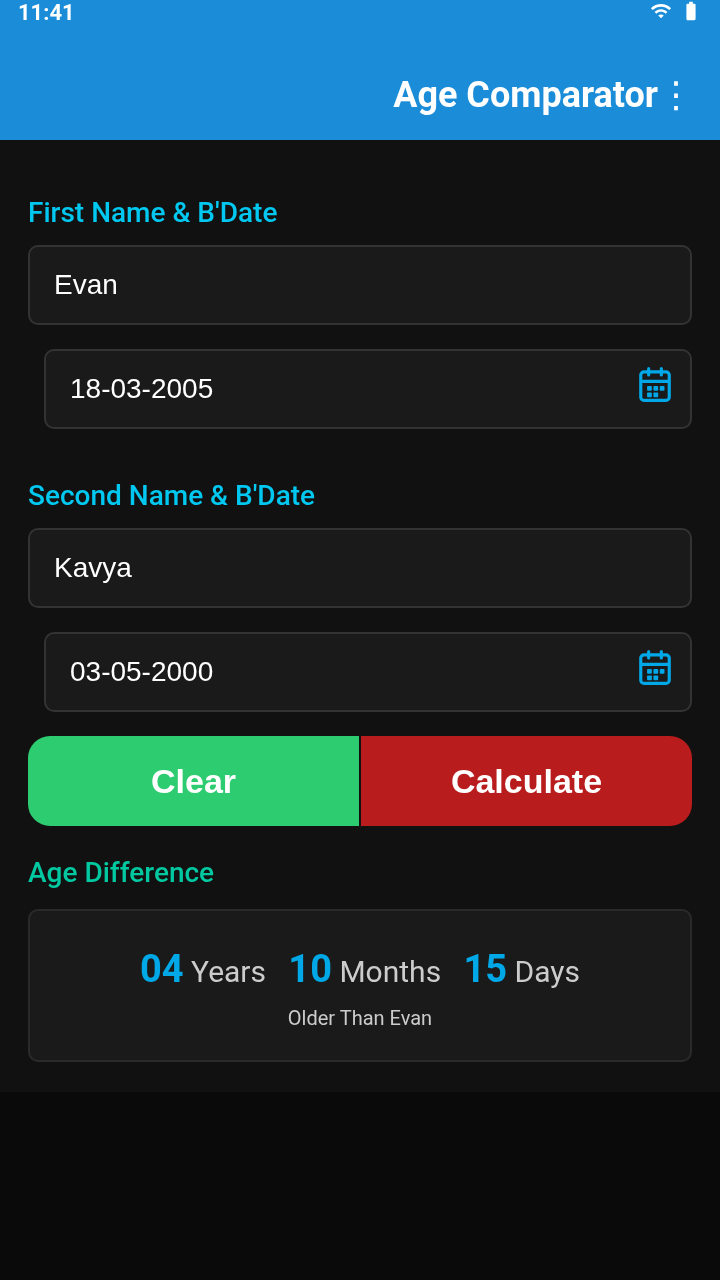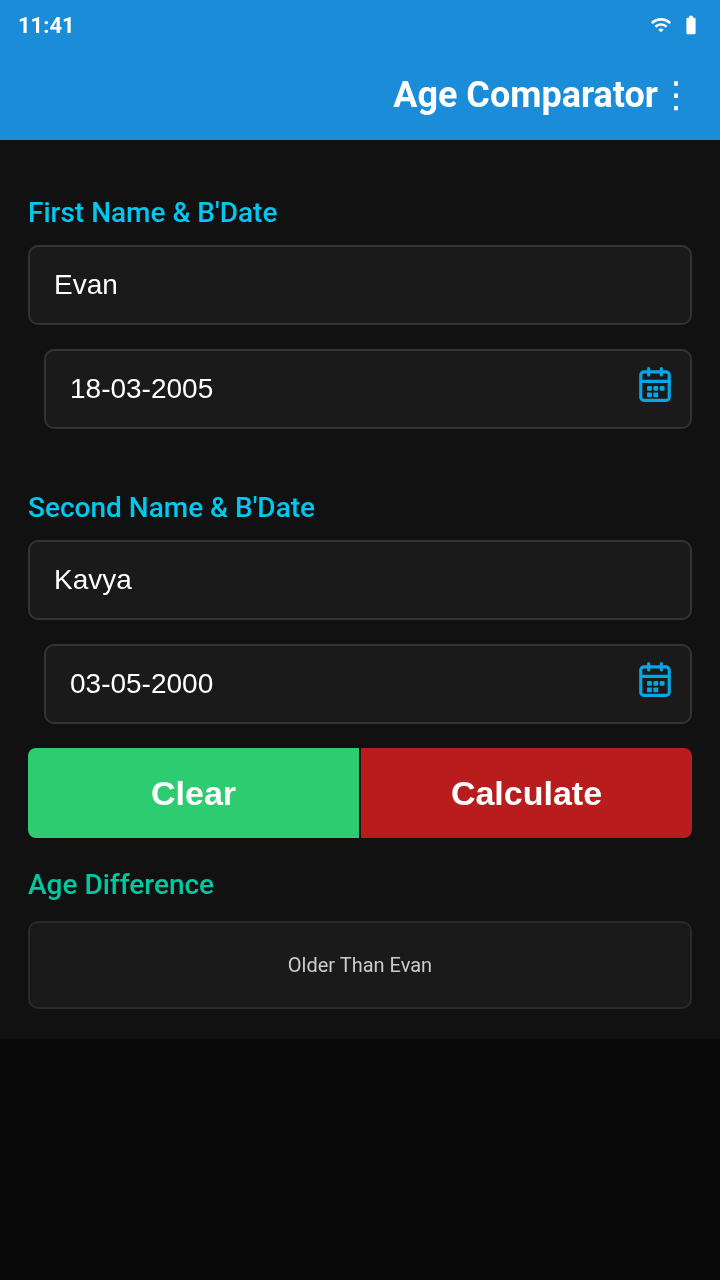--- a/index.html
+++ b/index.html
@@ -12,21 +12,21 @@
       font-family: 'Roboto', Arial, sans-serif;
       overflow-x: hidden;
     }
 
     
     .status-bar {
       width: 100%;
       height: 50px;
       background: #1a8cd8;
       display: flex;
-      align-items: center;
+      align-items: flex-start;
       justify-content: space-between;
       padding: 0 18px;
     }
     .status-left {
       color: white;
       font-size: 22px;
       font-weight: bold;
     }
     .status-right {
       display: flex;
@@ -81,21 +81,21 @@
       border-radius: 10px;
       padding: 22px 24px;
       color: white;
       font-size: 28px;
       margin-bottom: 24px;
       outline: none;
     }
 
     .date-field-wrapper {
       position: relative;
-      margin-bottom: 16px;
+      margin-bottom: 4px;
       padding-left: 16px;
     }
     .date-field {
       width: 100%;
       background: #1a1a1a;
       border: 2px solid #333;
       border-radius: 10px;
       padding: 22px 24px;
       padding-right: 80px;
       color: white;
@@ -117,21 +117,21 @@
       height: 20px;
     }
 
     
     .buttons-row {
       display: flex;
       width: 100%;
       height: 90px;
       margin-top: 24px;
       margin-bottom: 30px;
-      border-radius: 8px;
+      border-radius: 22px;
       overflow: hidden;
       gap: 2px;
     }
     .btn-clear {
       flex: 1;
       background: #2ecc71;
       color: white;
       font-size: 34px;
       font-weight: bold;
       border: none;
@@ -272,17 +272,27 @@
   </div>
 
   <div class="buttons-row">
     <button class="btn-clear">Clear</button>
     <button class="btn-calculate">Calculate</button>
   </div>
 
   <div>
     <div class="result-label">Age Difference</div>
     <div class="result-box">
+      <div class="result-line2">
+        <span class="result-number">04</span>
+        <span> Years</span>
+        &nbsp;
+        <span class="result-number">10</span>
+        <span> Months</span>
+        &nbsp;
+        <span class="result-number">15</span>
+        <span> Days</span>
+      </div>
       <div class="result-line3">Older Than Evan</div>
     </div>
   </div>
 
 </div>
 
 </body></html>

